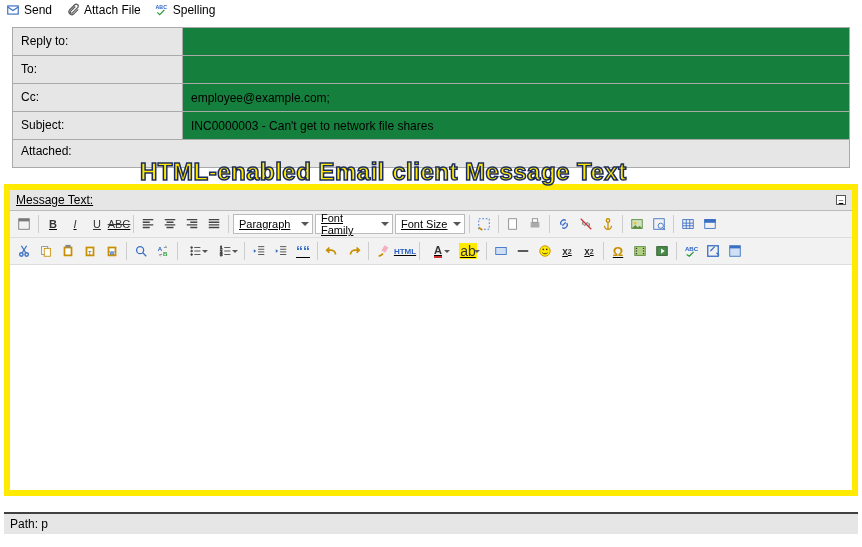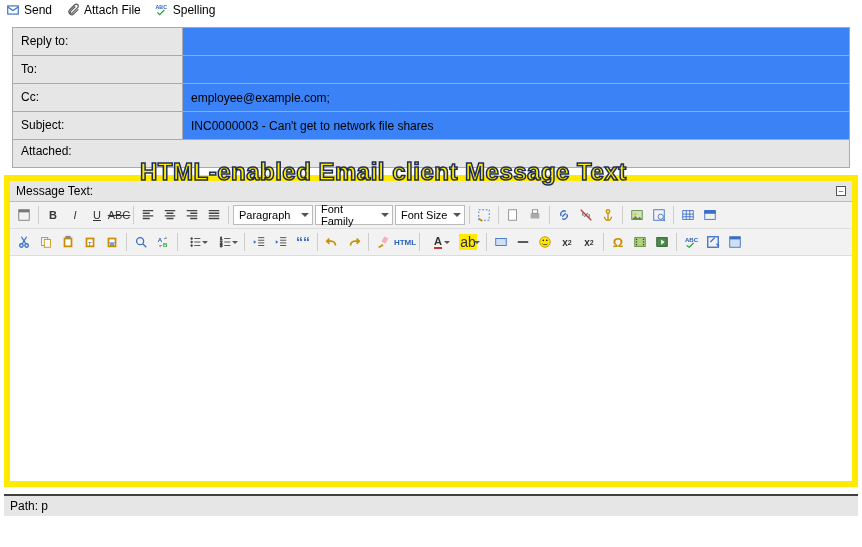--- a/index.html
+++ b/index.html
@@ -47,21 +47,21 @@
     background: #fff;
   }
   .field-input {
     width: 100%;
     height: 100%;
     border: none;
     padding: 4px 8px;
     font-family: inherit;
     font-size: 12px;
     outline: none;
-    background: #3b82f6;
+    background: #15803d;
   }
   .attached-row {
     border: 1px solid #aaa;
     border-bottom: 1px solid #aaa;
     background: #e6e6e6;
     height: 29px;
     padding: 4px 8px;
   }
   .overlay-banner {
     position: absolute;
@@ -217,21 +217,21 @@
   </div>
   <div class="field-row">
     <div class="field-label">Subject:</div>
     <div class="field-input-wrap"><input class="field-input" value="INC0000003 - Can't get to network file shares" style=""></div>
   </div>
   <div class="attached-row">Attached:</div>
 </div>
 
 <div class="overlay-banner">HTML-enabled Email client Message Text</div>
 
-<div class="yellow-frame" style="margin:7px 4px;">
+<div class="yellow-frame" style="margin:16px 4px;text-decoration:underline;">
   <div class="msg-header">
     <span>Message Text:</span>
     <span class="collapse-icon">–</span>
   </div>
 
   <div class="toolbar">
     <span class="tbtn">
         <svg viewBox="0 0 16 16">
           <rect x="2" y="2" width="12" height="12" fill="none" stroke="#777"></rect>
           <rect x="2" y="2" width="12" height="3" fill="#777"></rect>

